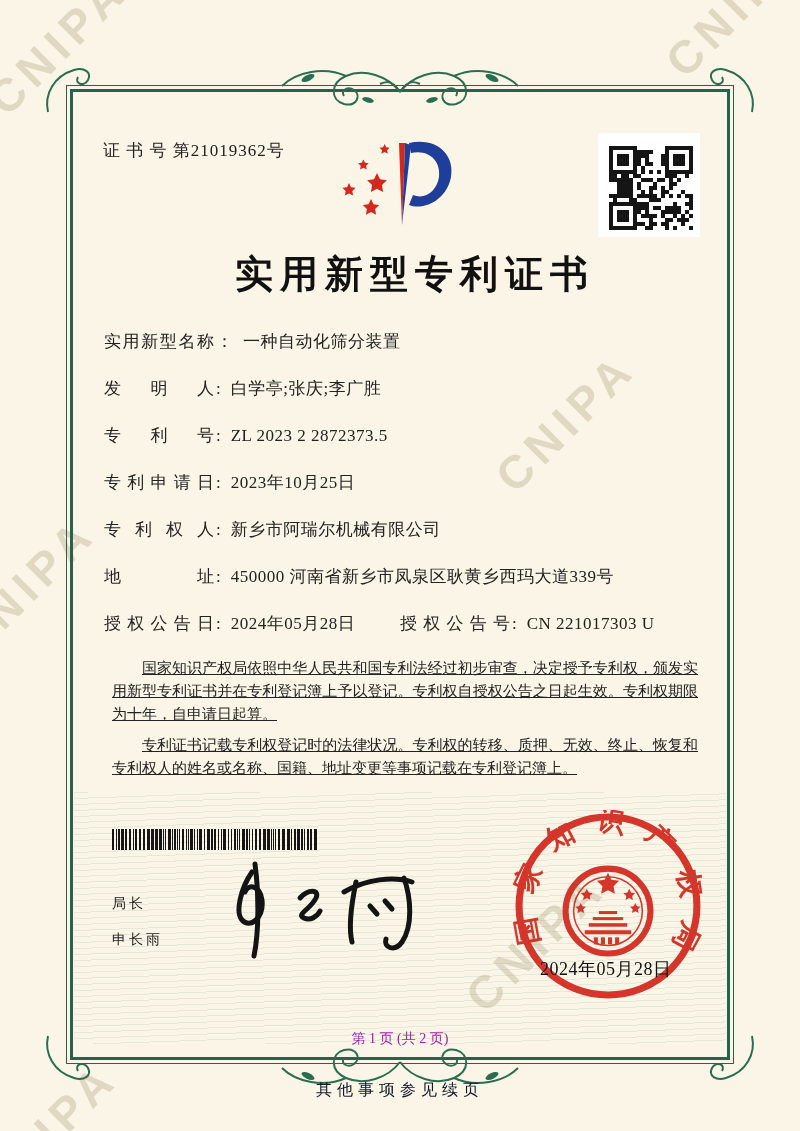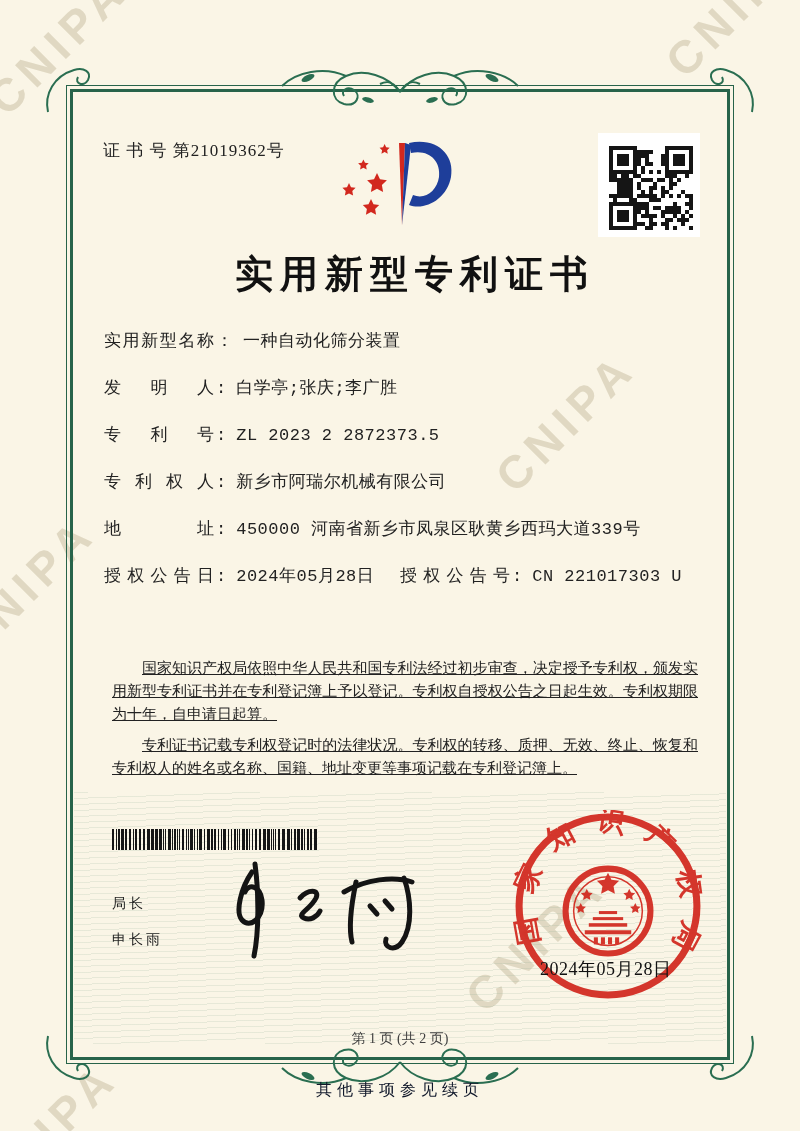--- a/index.html
+++ b/index.html
@@ -17,33 +17,33 @@
   .waves{position:absolute;left:74px;top:792px;width:652px;height:252px;z-index:2;
          background:repeating-linear-gradient(178deg,rgba(130,165,140,0.16) 0 1px,rgba(130,165,140,0.0) 1px 6px);}
   .content{position:absolute;left:0;top:0;width:684px;height:1131px;z-index:4;}
   .cert-no{position:absolute;left:103px;top:139px;font-size:17px;letter-spacing:1px;}
   .qr-wrap{position:absolute;left:598px;top:133px;width:102px;height:104px;background:#fff;}
   .qr-wrap svg{position:absolute;left:11px;top:13px;}
   .logo{position:absolute;left:337px;top:137px;}
   .title{position:absolute;left:0;top:249px;width:800px;text-align:center;font-size:38px;font-weight:bold;
          letter-spacing:7px;color:#111;padding-left:15px;}
   .fields{position:absolute;left:104px;top:322px;width:606px;font-size:17px;}
-  .frow{position:relative;height:47px;line-height:26px;padding-top:7px;box-sizing:border-box;white-space:nowrap;font-family:Liberation Mono, monospace;}
+  .frow{position:relative;height:47px;line-height:26px;padding-top:7px;box-sizing:border-box;white-space:nowrap;}
   .flabel{display:inline-block;width:110px;text-align:justify;text-align-last:justify;vertical-align:top;}
   .fcolon{display:inline-block;margin:0 10px 0 2px;}
   .fvalue{letter-spacing:0.5px;}
   .fpair2{position:absolute;left:296px;top:7px;}
   .paras{position:absolute;left:104px;top:649px;width:602px;font-size:15px;line-height:23px;text-align:justify;}
   .paras p{margin:8px;text-indent:2em;text-decoration:underline;}
   .barcode{position:absolute;left:110px;top:829px;}
   .signer{position:absolute;left:112px;top:886px;font-size:14px;letter-spacing:3px;line-height:36px;}
   .signature{position:absolute;left:222px;top:852px;}
   .seal{position:absolute;left:512px;top:810px;width:192px;height:192px;}
   .seal-date{position:absolute;left:540px;top:957px;width:160px;font-size:18px;color:#111;letter-spacing:0.5px;}
-  .page-info{position:absolute;left:0;top:1030px;width:800px;text-align:center;font-size:14px;color:#404040;}
+  .page-info{position:absolute;left:0;top:1030px;width:800px;text-align:center;font-size:14px;color:#a21caf;}
   .footer-note{position:absolute;left:0;top:1080px;width:800px;text-align:center;font-size:16px;
                letter-spacing:5px;color:#0f172a;}
 </style>
 </head>
 <body>
 
 <div class="page">
 
   <span class="wm" style="left:-30px;top:18px;">CNIPA</span>
   <span class="wm" style="left:648px;top:-20px;">CNIPA</span>
@@ -286,20 +286,23 @@
       <div class="frow">
         <span class="flabel">实用新型名称</span><span class="fcolon">：</span><span class="fvalue">一种自动化筛分装置</span>
       </div>
       <div class="frow">
         <span class="flabel">发明人</span><span class="fcolon">:</span><span class="fvalue">白学亭;张庆;李广胜</span>
       </div>
       <div class="frow">
         <span class="flabel">专利号</span><span class="fcolon">:</span><span class="fvalue">ZL 2023 2 2872373.5</span>
       </div>
       <div class="frow">
+        <span class="flabel">专利申请日</span><span class="fcolon">:</span><span class="fvalue">2023年10月25日</span>
+      </div>
+      <div class="frow">
         <span class="flabel">专利权人</span><span class="fcolon">:</span><span class="fvalue">新乡市阿瑞尔机械有限公司</span>
       </div>
       <div class="frow">
         <span class="flabel">地址</span><span class="fcolon">:</span><span class="fvalue">450000 河南省新乡市凤泉区耿黄乡西玛大道339号</span>
       </div>
       <div class="frow">
         <span class="flabel">授权公告日</span><span class="fcolon">:</span><span class="fvalue">2024年05月28日</span>
         <span class="fpair2">
           <span class="flabel">授权公告号</span><span class="fcolon">:</span><span class="fvalue">CN 221017303 U</span>
         </span>

